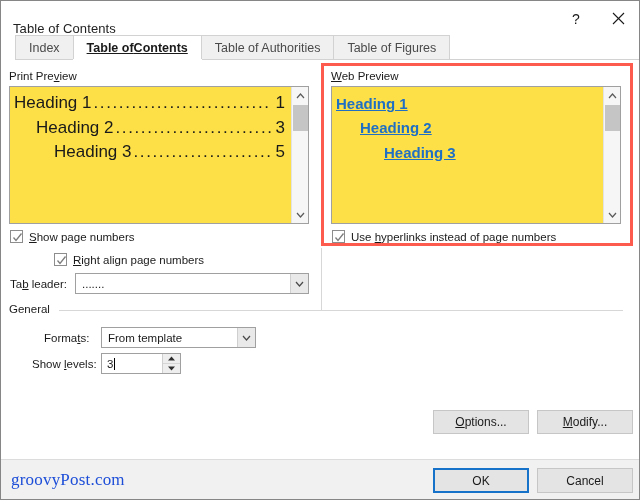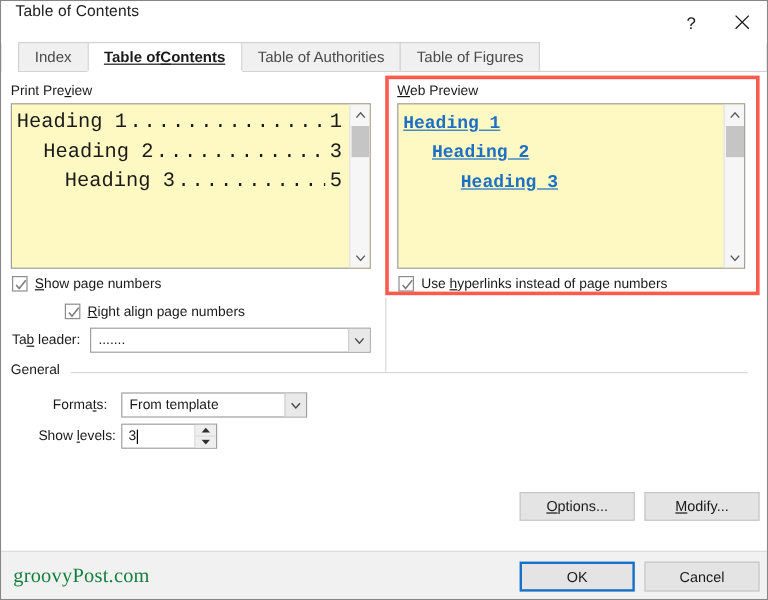--- a/index.html
+++ b/index.html
@@ -20,21 +20,21 @@
     display: flex;
     flex-direction: column;
   }
 
   
   .titlebar {
     height: 35px;
     flex: 0 0 35px;
     background: #ffffff;
     display: flex;
-    align-items: flex-start;
+    align-items: flex-end;
     padding-left: 12px;
     position: relative;
   }
   .titlebar .title {
     font-size: 13px;
     color: #222222;
     letter-spacing: .1px;
   }
   .titlebar .winbtns {
     position: absolute;
@@ -105,24 +105,23 @@
     position: absolute;
     font-size: 11.5px;
     color: #1a1a1a;
     background: #ffffff;
     padding-right: 4px;
   }
 
   
   .previewbox {
     position: absolute;
-    background: #fef9c3;
+    background: #fde047;
     border: 1px solid #a0a0a0;
     overflow: hidden;
-    font-family: Liberation Mono, monospace;
   }
   .preview-inner {
     position: absolute;
     left: 0; top: 0; right: 17px; bottom: 0;
     padding: 4px 6px 0 4px;
   }
 
   .print-line {
     display: flex;
     align-items: baseline;
@@ -295,21 +294,21 @@
     background: #f1f1f1;
     border-top: 1px solid #dcdcdc;
     position: relative;
   }
   .watermark {
     position: absolute;
     left: 10px;
     bottom: 9px;
     font-family: "Liberation Serif", serif;
     font-size: 17px;
-    color: #15803d;
+    color: #1d4ed8;
     letter-spacing: .2px;
   }
 </style>
 </head>
 <body>
 
 <div id="dialog">
 
   <div class="titlebar">
     <span class="title">Table of Contents</span>

